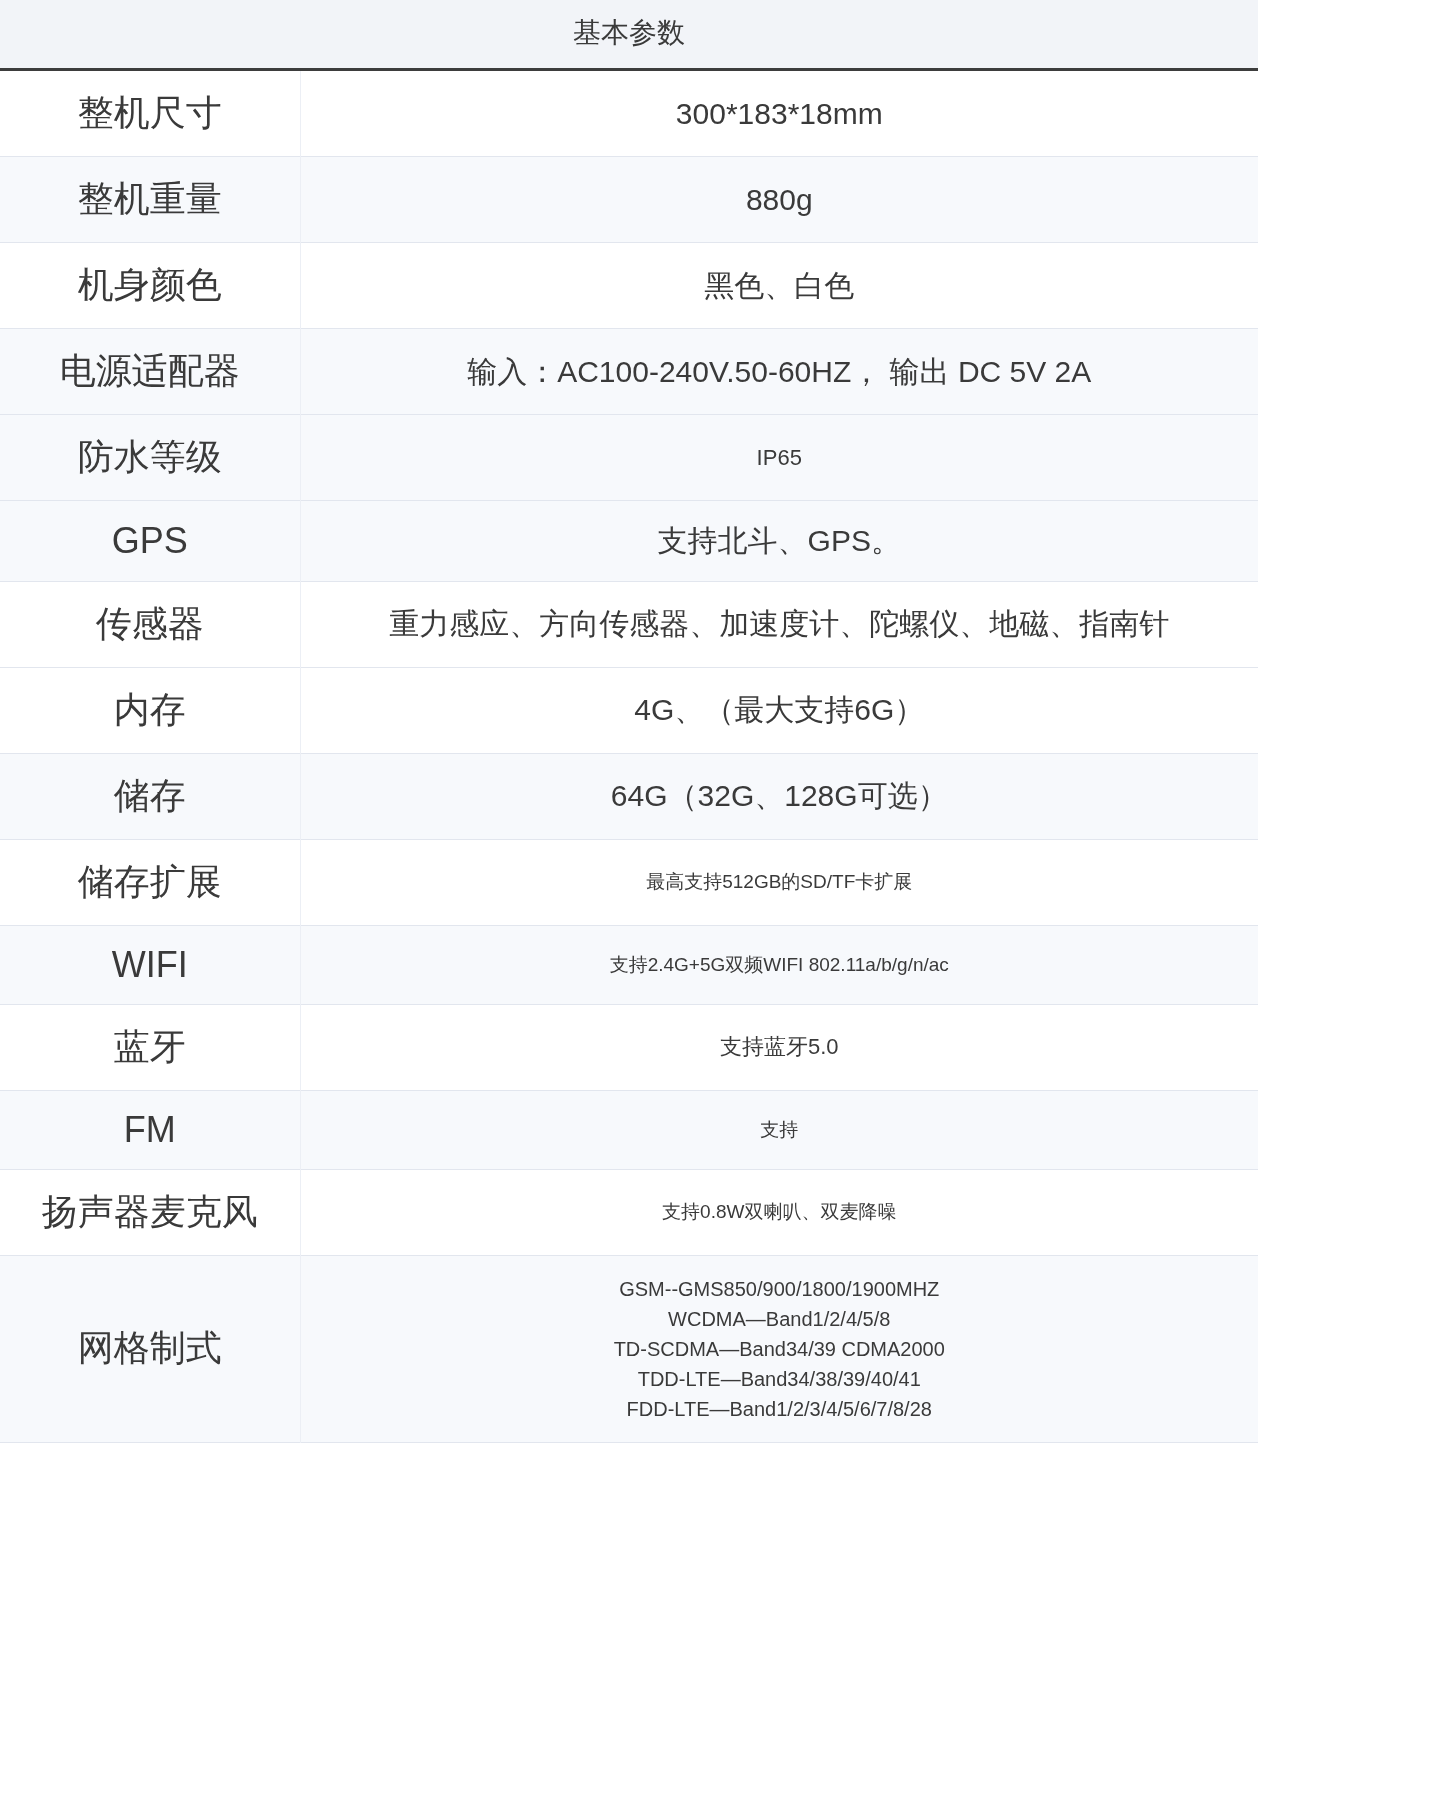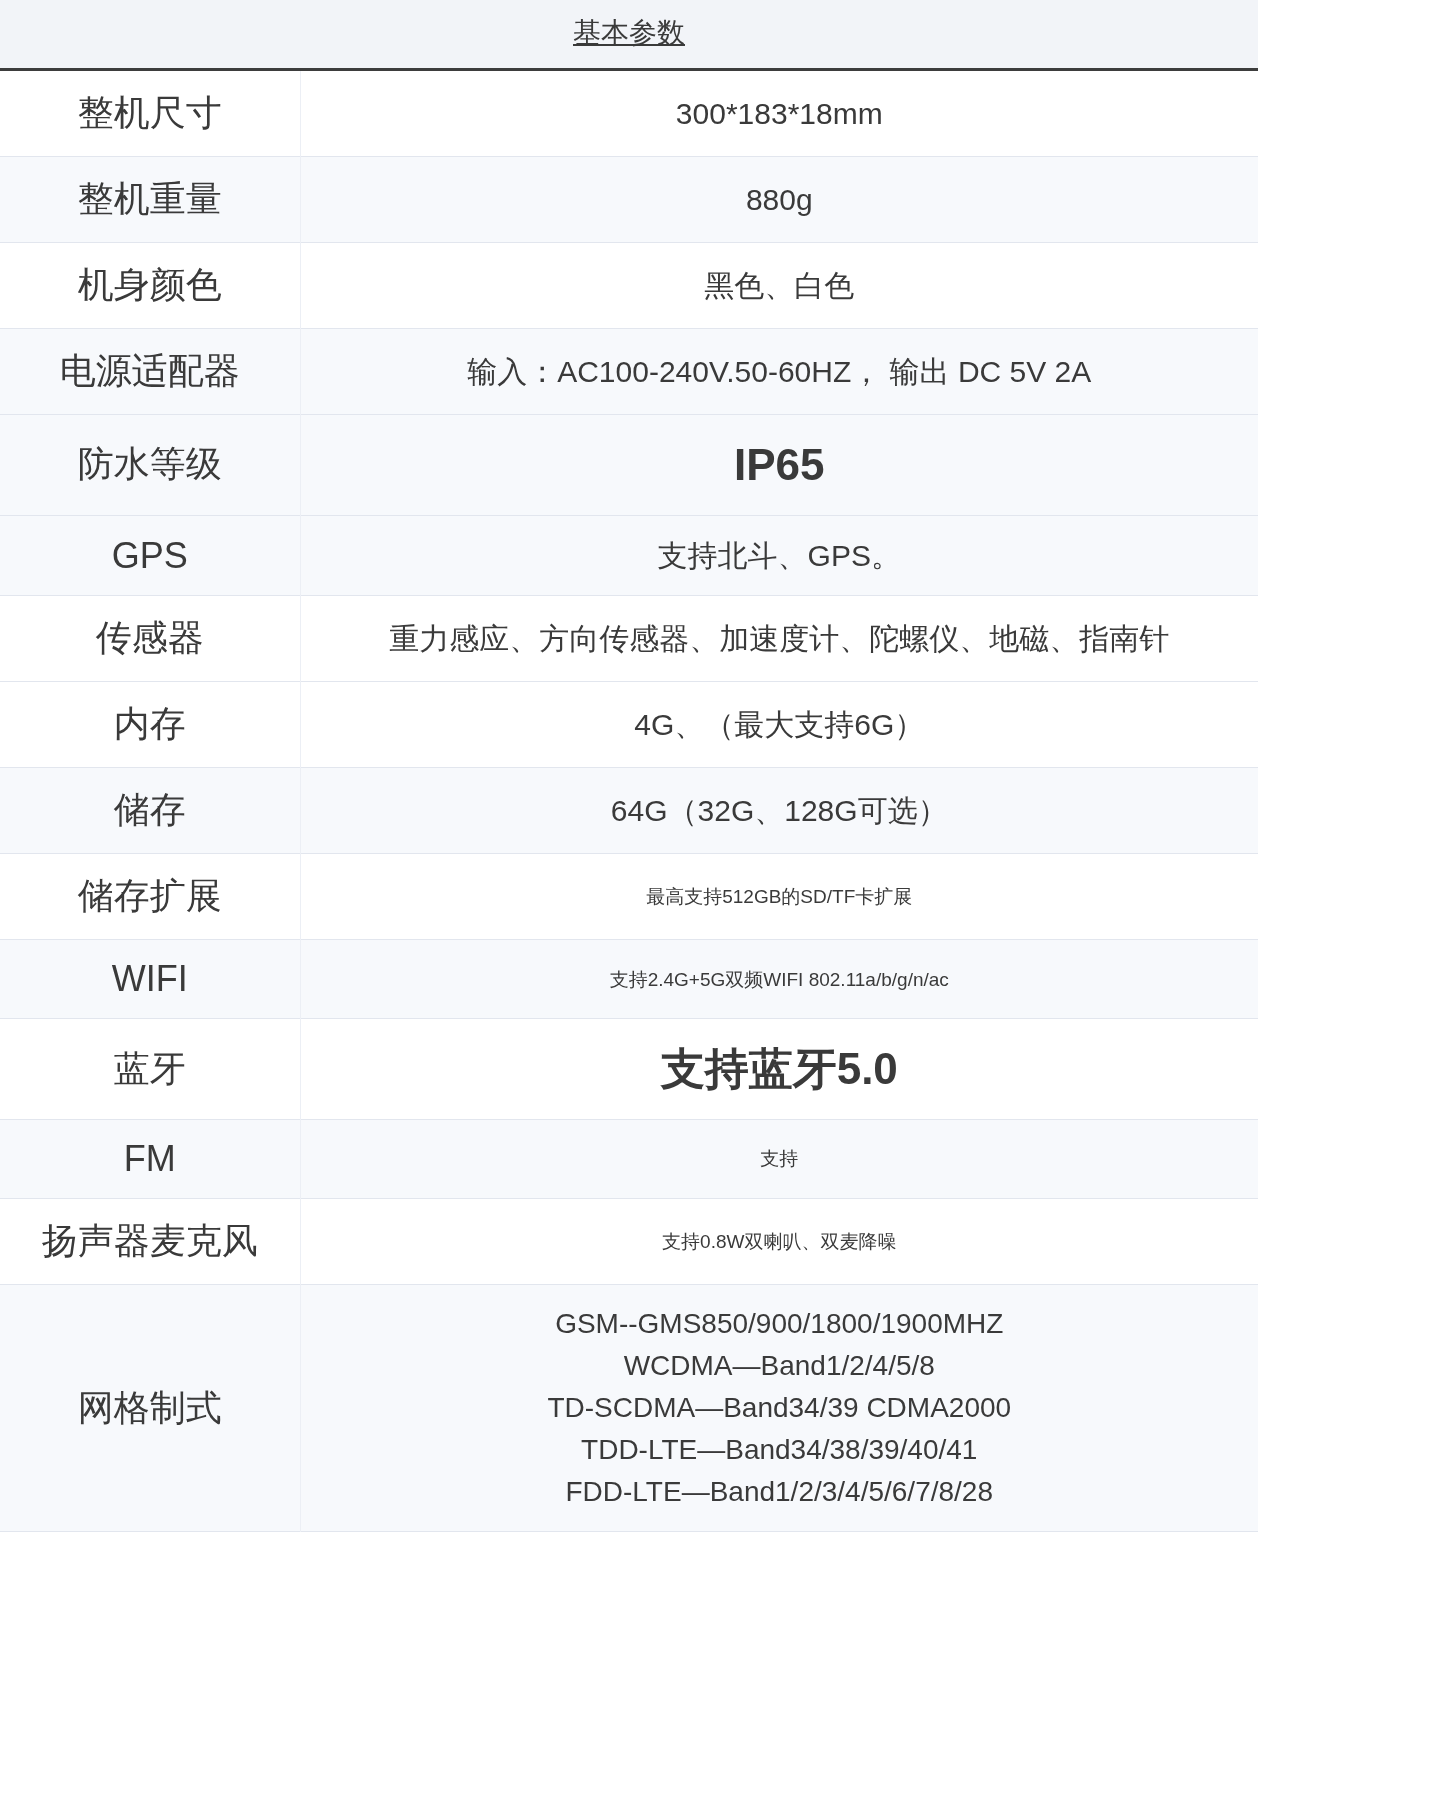--- a/index.html
+++ b/index.html
@@ -19,21 +19,20 @@
     table-layout: fixed;
   }
   .spec-title {
     background: #f2f4f8;
     text-align: center;
     font-size: 28px;
     color: #3a3a3a;
     padding: 14px 0 16px 0;
     border-bottom: 3px solid #3d3d3d;
     font-weight: normal;
-    text-decoration: underline;
   }
   .spec-row {
     border-bottom: 1px solid #e2e6ee;
   }
   .spec-row.alt {
     background: #f7f9fc;
   }
   .spec-row.plain {
     background: #ffffff;
   }
@@ -49,29 +48,28 @@
   }
   .cell-value {
     text-align: center;
     vertical-align: middle;
     font-size: 19px;
     color: #3a3a3a;
     padding: 18px 14px;
     line-height: 1.45;
   }
   .cell-value.big {
-    font-size: 44px;
-    font-weight: bold;
+    font-size: 22px;
   }
   .cell-value.medium {
     font-size: 30px;
     margin-left: 28px;
   }
   .cell-value.small {
-    font-size: 28px;
+    font-size: 20px;
   }
   .multiline {
     white-space: pre-line;
     line-height: 1.5;
   }
 </style>
 </head>
 <body>
 
 <table class="spec-sheet">

